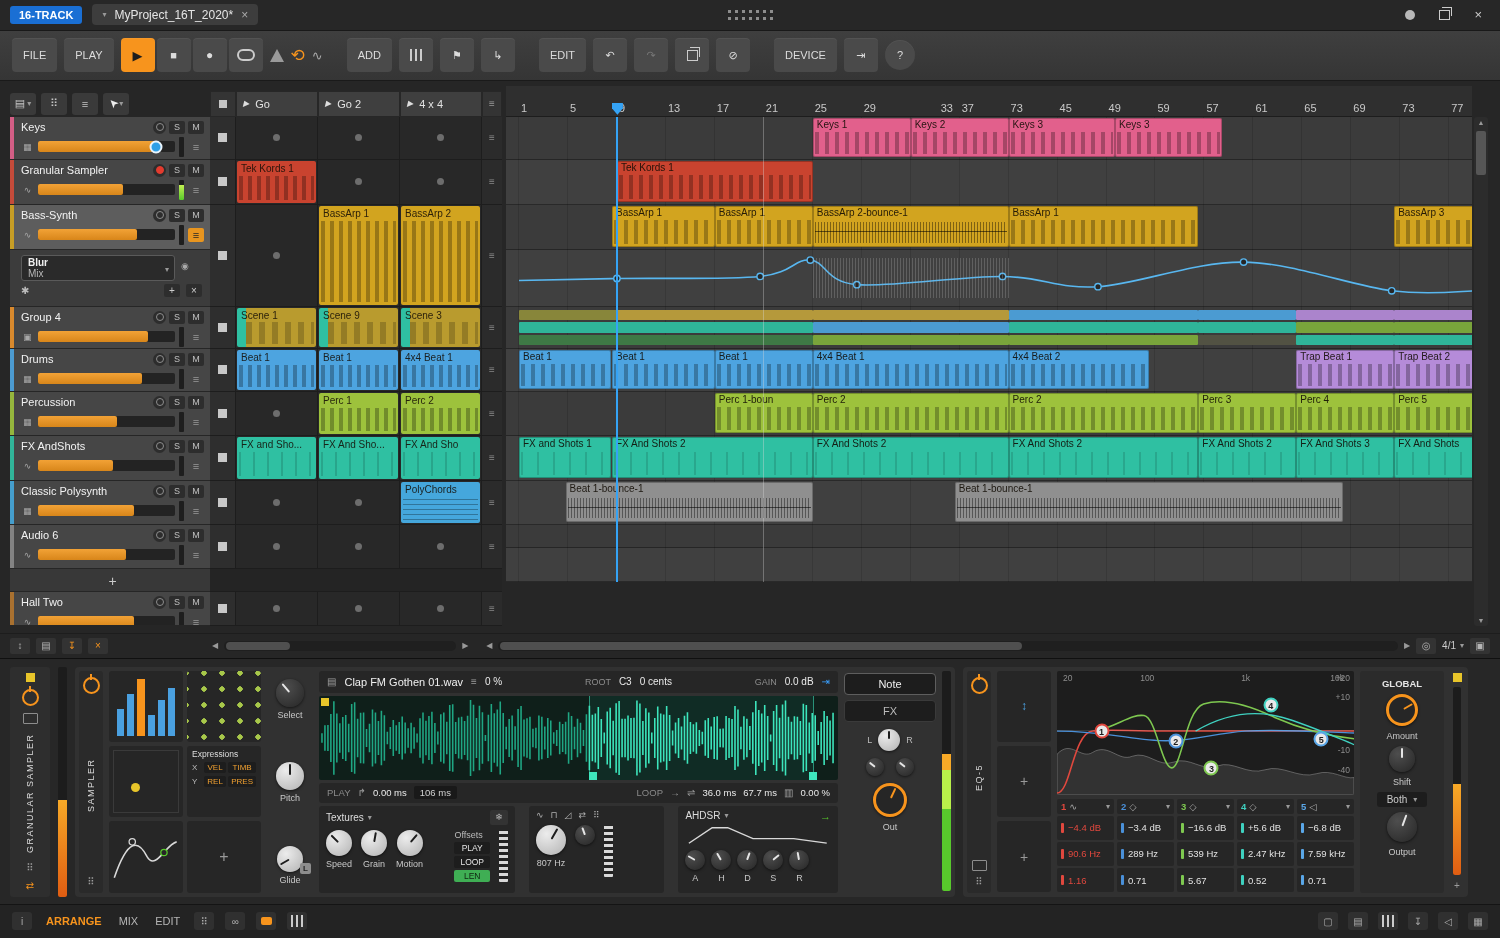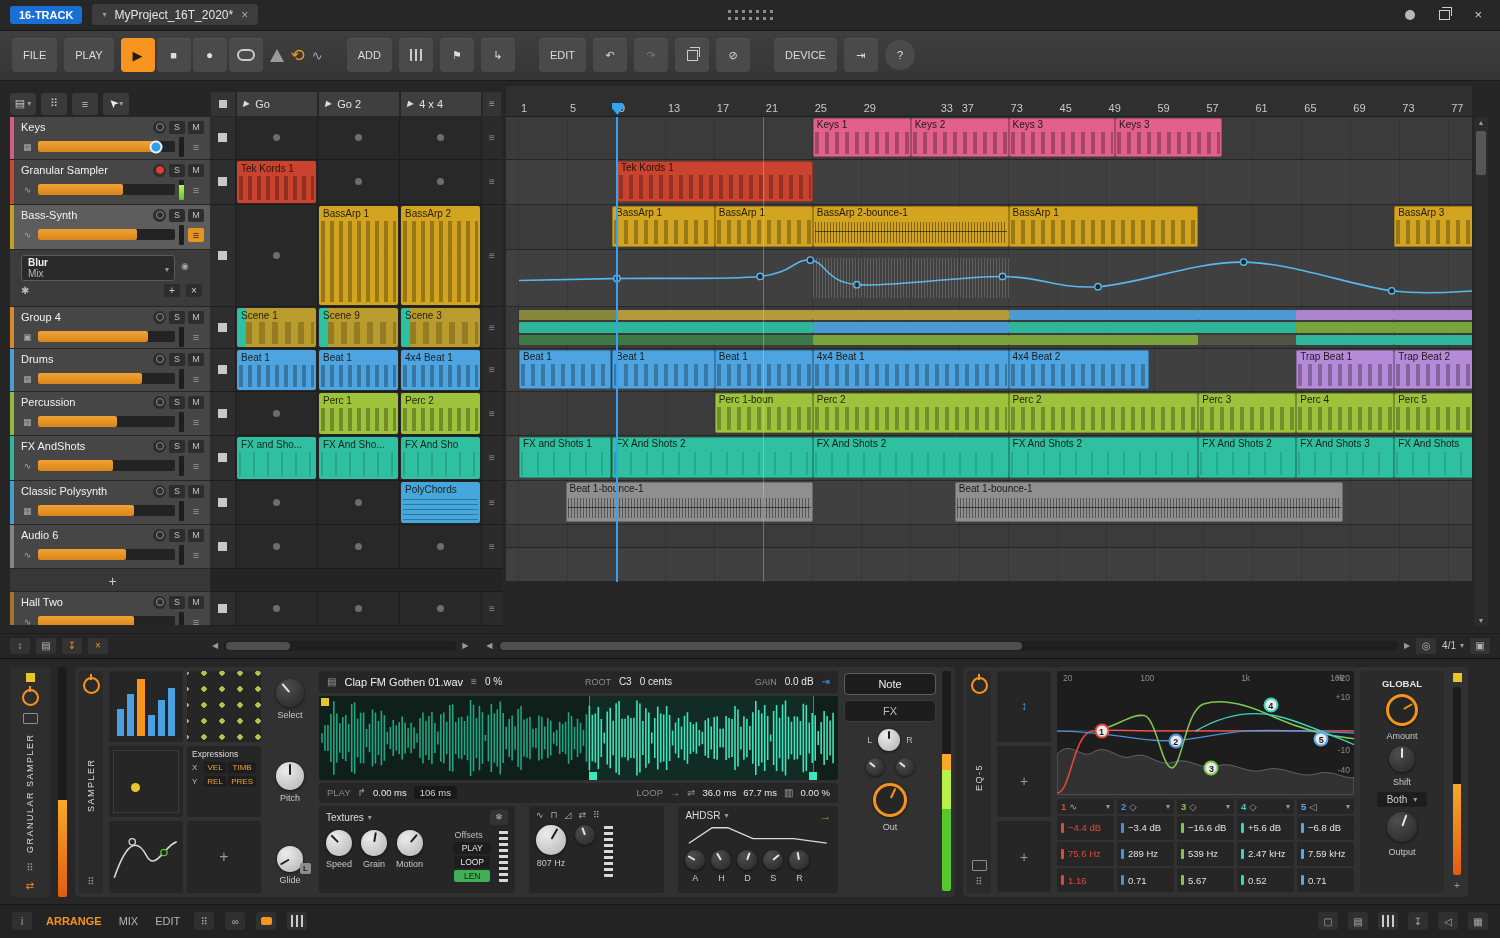--- a/index.html
+++ b/index.html
@@ -1124,21 +1124,21 @@
                 <b style="color:#e0483e">1</b>
                 <span class="shape">∿</span>
                 <i class="cv">▾</i>
               </div>
               <div class="eqval db">
                 <i style="background:#e0483e"></i>
                 <span style="color:#e0483e">−4.4 dB</span>
               </div>
               <div class="eqval freq">
                 <i style="background:#e0483e"></i>
-                <span style="color:#e0483e">75.6 Hz</span>
+                <span style="color:#e0483e">90.6 Hz</span>
               </div>
               <div class="eqval q">
                 <i style="background:#e0483e"></i>
                 <span style="color:#e0483e">1.16</span>
               </div>
             </div>
             <div class="eqcol">
               <div class="eqhead">
                 <b style="color:#4a90d9">2</b>
                 <span class="shape">◇</span>

